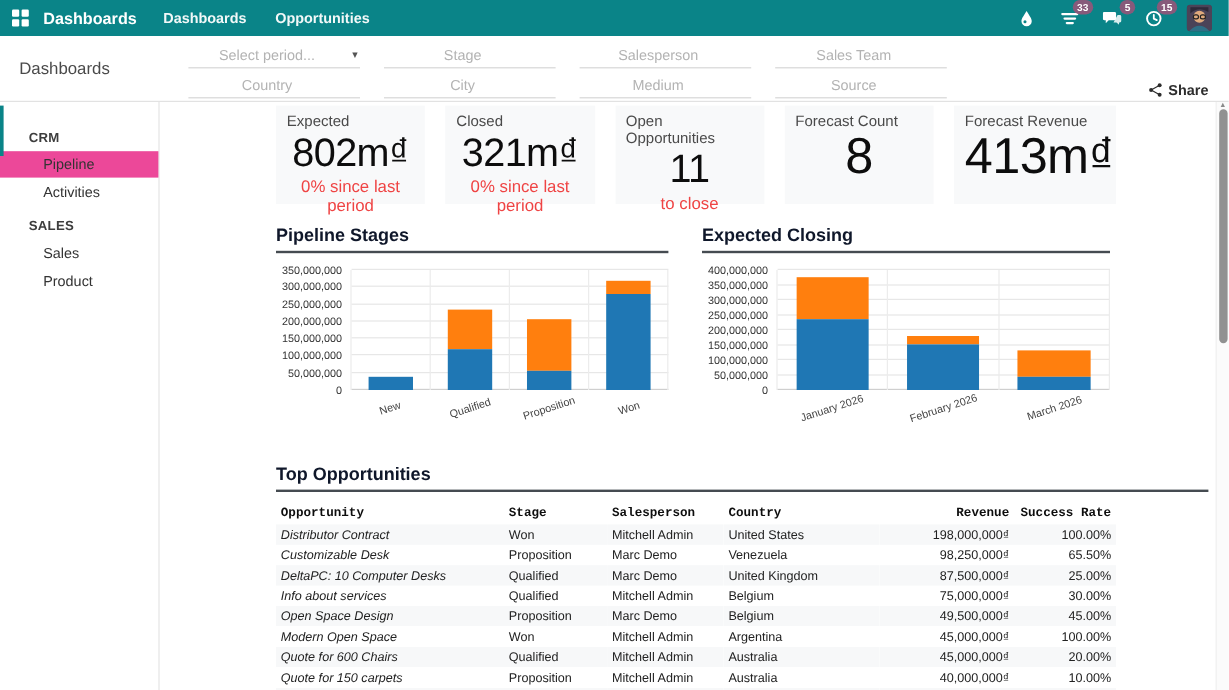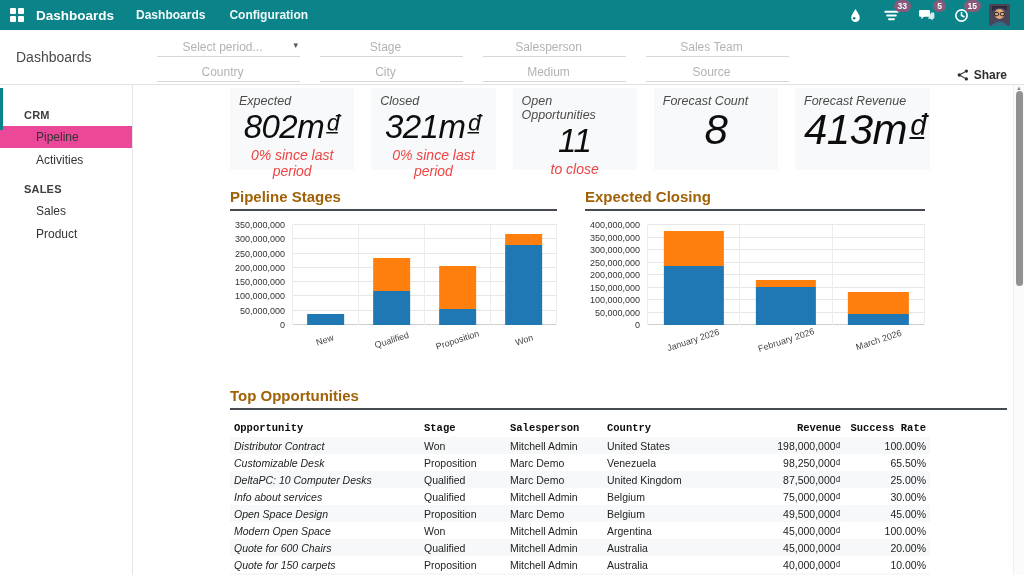--- a/index.html
+++ b/index.html
@@ -37,32 +37,32 @@
   .side-sec { margin-bottom:12px; }
 
   .content { flex:1; padding:3px 20px 0 97px; position:relative; overflow:hidden; }
 
   
   .scrollbar { position:absolute; right:0; top:0; bottom:0; width:11px; background:#fbfbfb; border-left:1px solid #efefef; }
   .scroll-arrow { position:absolute; top:0; left:2px; font-size:6px; color:#8a8a8a; }
   .scroll-thumb { position:absolute; top:6px; left:2px; width:7px; height:195px; background:#919191; border-radius:4px; cursor:grab; }
 
   
-  .kpi-row { display:flex; gap:17px; width:700px;font-style:italic; }
+  .kpi-row { display:flex; gap:17px; width:700px; }
   .kpi { width:135px; height:82px; background:#f8f9fa; padding:6px 9px; }
   .kpi-label { font-size:12.5px; color:#4a4a4a; }
   .kpi-value { font-size:33px; color:#0d0d0d; text-align:center; line-height:1.15; letter-spacing:-.5px; }
   .kpi-value.big { font-size:42px; line-height:1.05; }
   .kpi-sub { font-size:14px; color:#ef4444; text-align:center; margin-top:1px; }
 
   
   .charts-row { display:flex; gap:28px; margin-top:18px; }
   .chart { width:327px; }
   .chart:nth-child(2) { width:340px; }
-  .chart-title, .section-title { font-size:15px; font-weight:bold; color:#a16207; padding-bottom:4px; border-bottom:2px solid #454b51; }
+  .chart-title, .section-title { font-size:15px; font-weight:bold; color:#0f172a; padding-bottom:4px; border-bottom:2px solid #454b51; }
   .plot-wrap { display:flex; margin-top:14px; }
   .yaxis { width:62px; position:relative; height:100px; flex-shrink:0; }
   .ylab { position:absolute; right:7px; font-size:9px; color:#333; transform:translateY(50%); white-space:nowrap; }
   .plotarea { flex:1; position:relative; height:100px; border-left:1px solid #ececec; }
   .gridline { position:absolute; left:0; right:0; height:1px; background:#e7e7e7; }
   .gridline.zero { background:#cfcfcf; }
   .cells { position:absolute; left:0; right:0; top:0; bottom:0; display:flex; }
   .cell { flex:1; border-right:1px solid #ececec; position:relative; }
   .bar { position:absolute; bottom:0; left:50%; transform:translateX(-50%); display:flex; flex-direction:column-reverse; }
   .xlabels { display:flex; margin-left:62px; }
@@ -86,21 +86,21 @@
 <div class="navbar">
   <div class="apps-icon">
       <i></i>
       <i></i>
       <i></i>
       <i></i>
     </div>
   <div class="brand">Dashboards</div>
   <div class="nav-menu">
       <span class="nav-item">Dashboards</span>
-      <span class="nav-item">Configuration</span>
+      <span class="nav-item">Opportunities</span>
     </div>
   <div class="nav-right">
     <div class="icon-btn">
       <svg width="13" height="15" viewBox="0 0 24 28">
           <path d="M12 2 C8 9 4 13 4 18 a8 8 0 0 0 16 0 C20 13 16 9 12 2 Z" fill="#fff"></path>
           <circle cx="9.5" cy="19" r="2.4" fill="#0a8488"></circle>
         </svg>
     </div>
     <div class="icon-btn">
       <svg width="15" height="13" viewBox="0 0 24 20">

